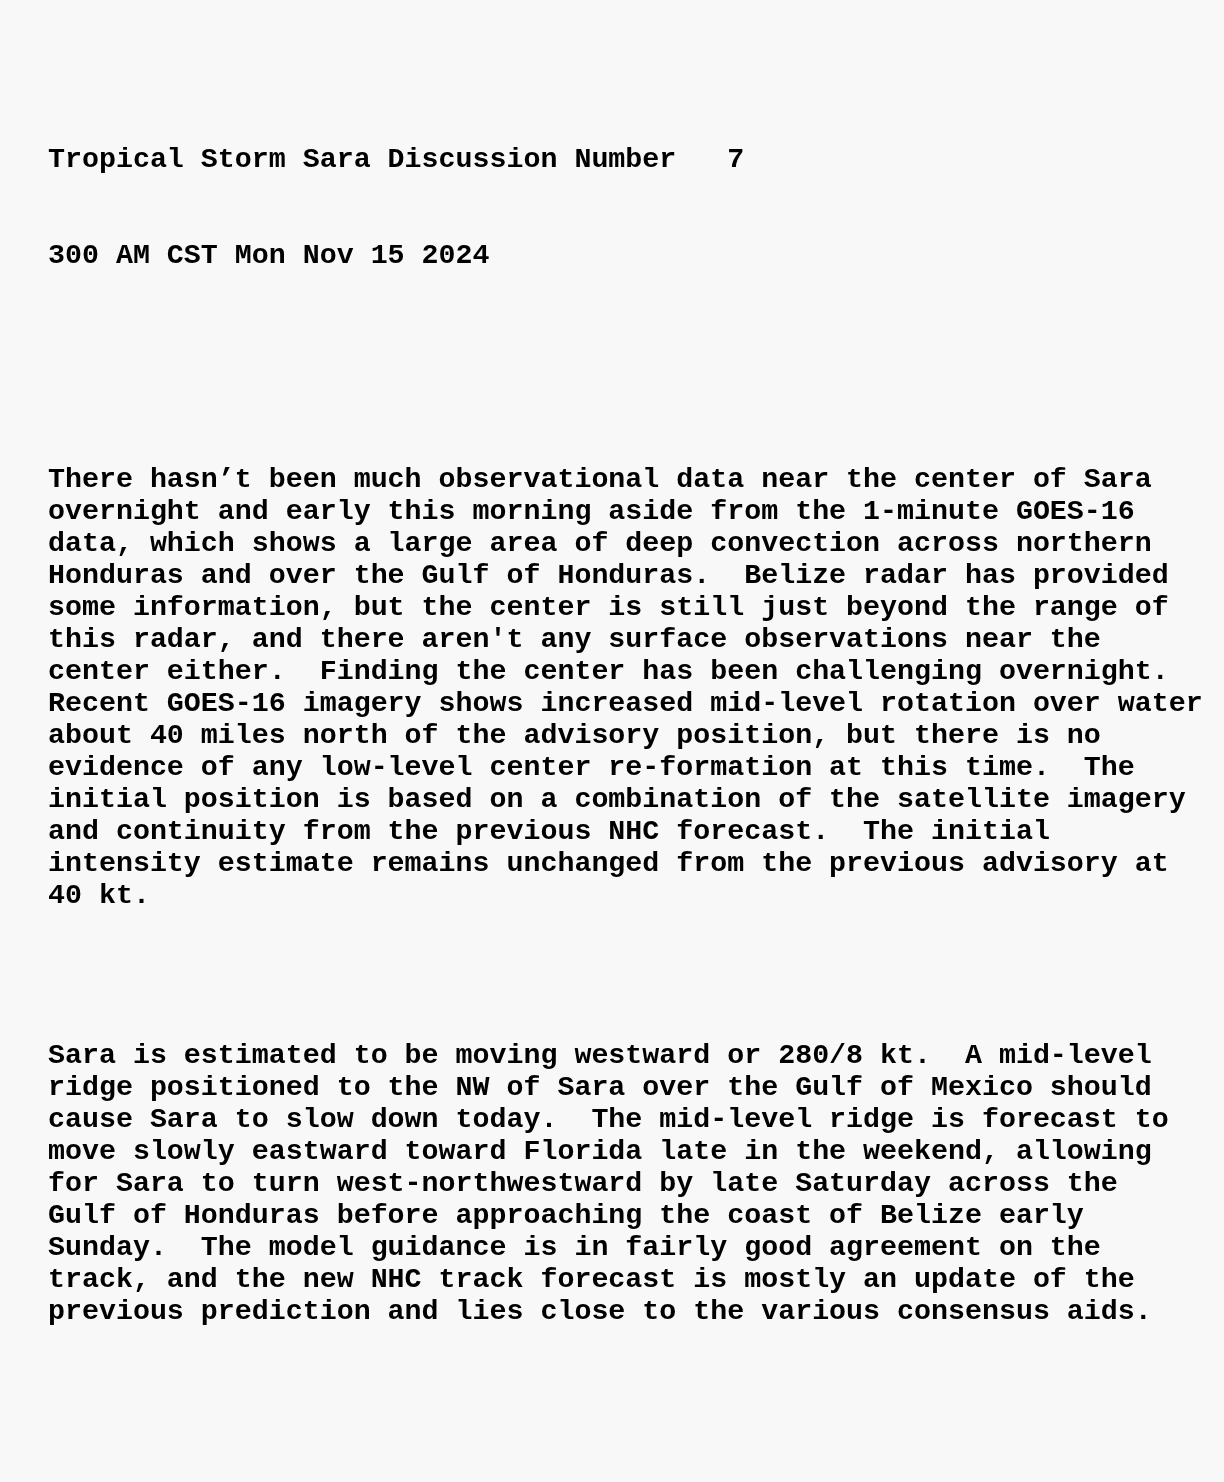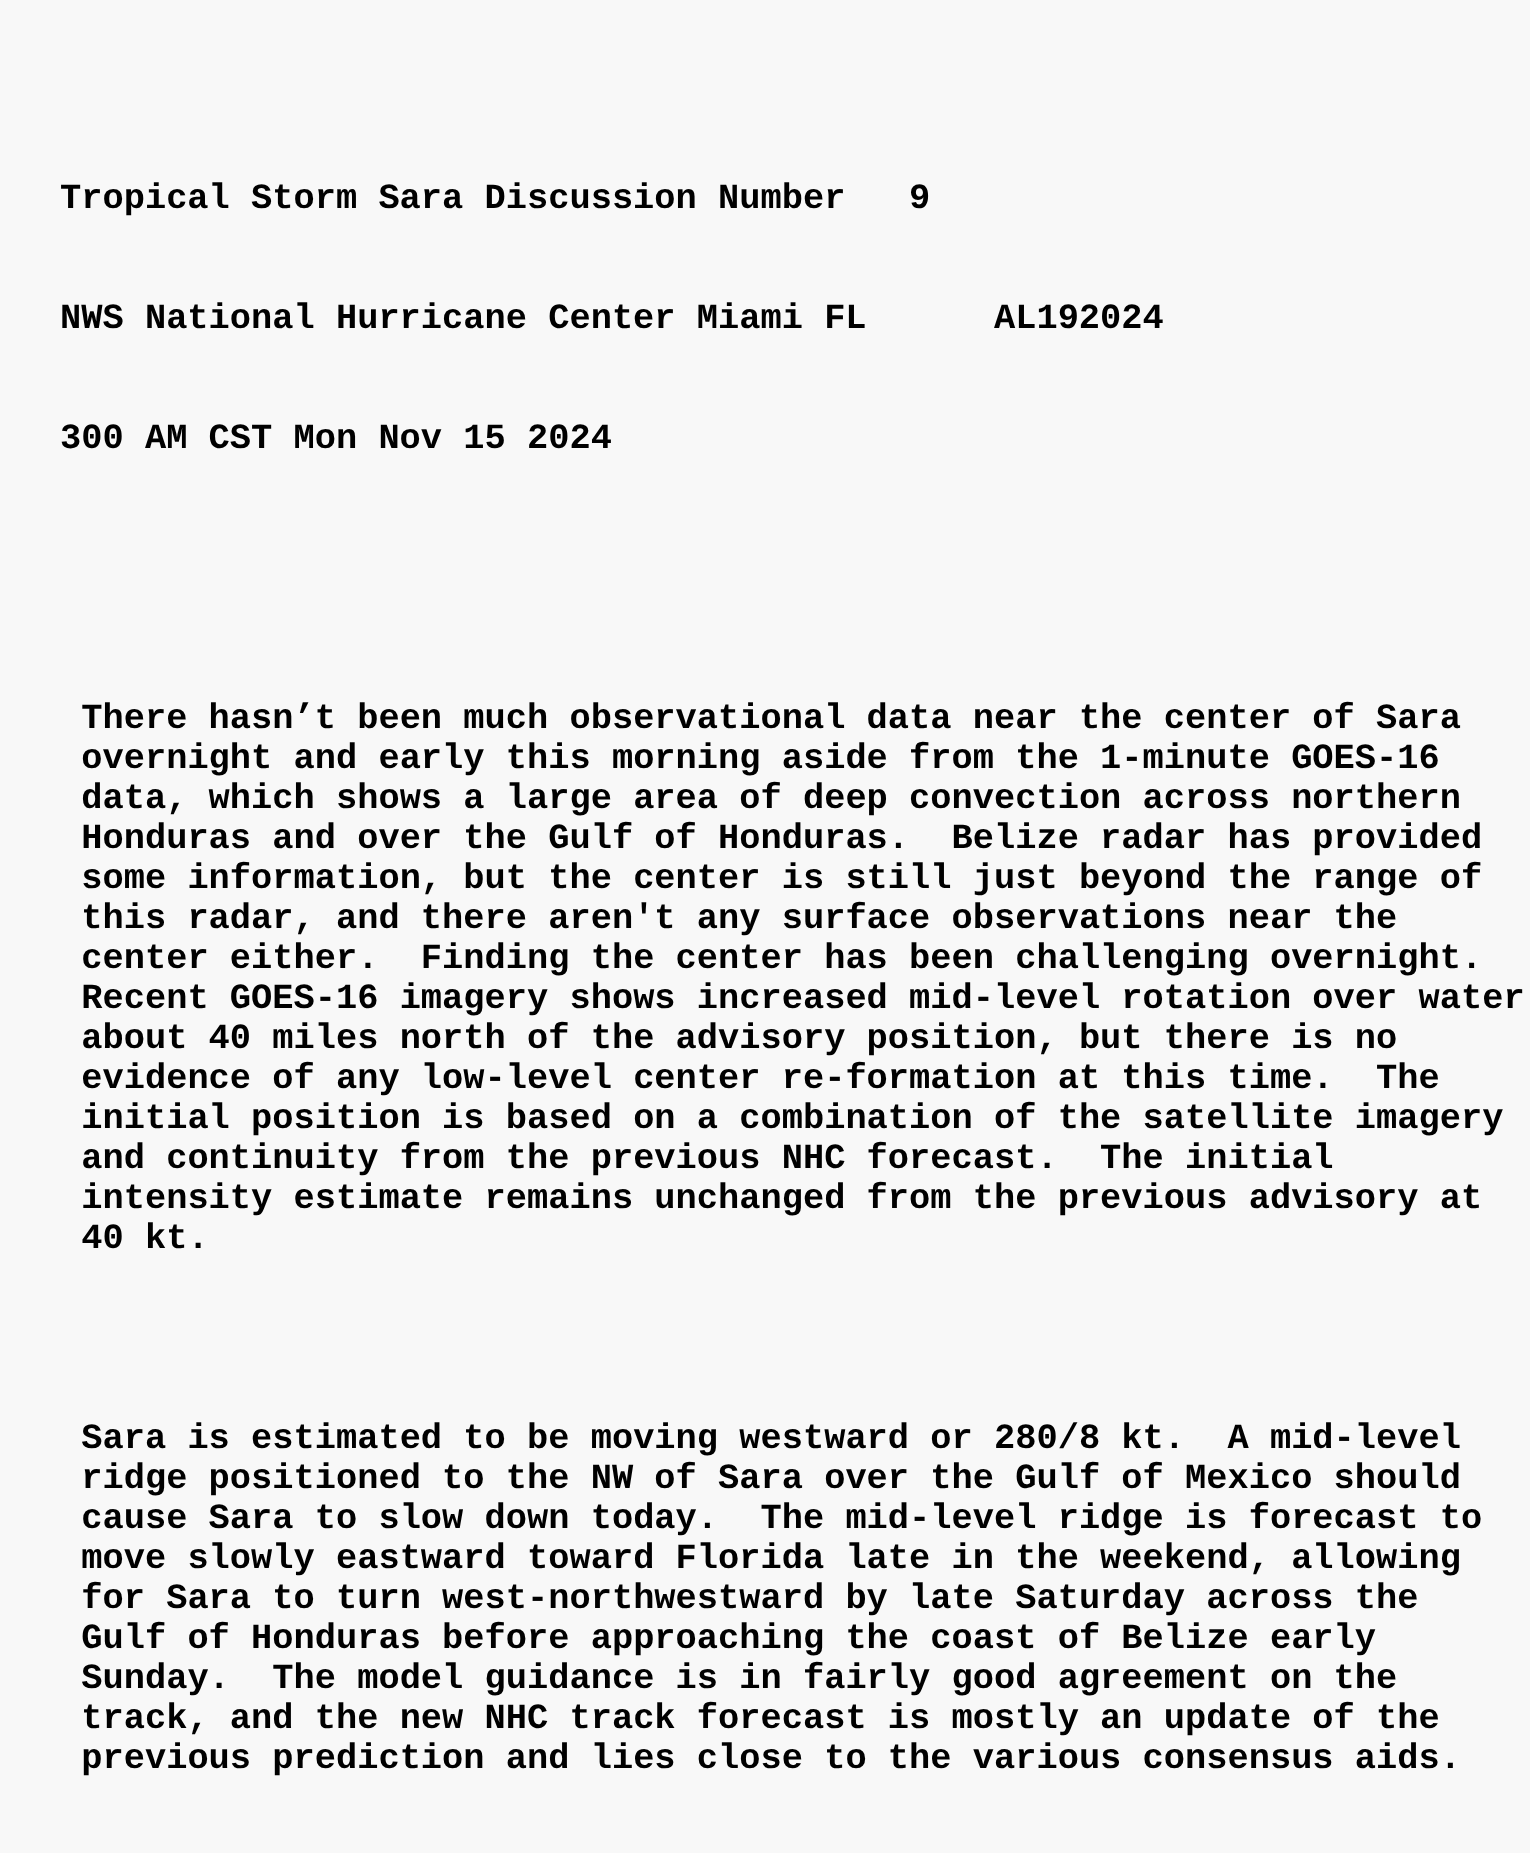--- a/index.html
+++ b/index.html
@@ -21,31 +21,30 @@
     font-weight: 700;
     font-size: 28.3px;
     line-height: 32px;
     color: #000000;
     white-space: pre;
   }
   .header-line {
     white-space: pre;
   }
   .para {
-    margin: 32px 0 0 17px;
+    margin: 32px 0 0 0;
     white-space: pre;
   }
 </style>
 </head>
 <body>
 
 <div class="doc">
   <div class="header">
-    <div class="header-line">Tropical Storm Sara Discussion Number   9</div>
-    <div class="header-line">NWS National Hurricane Center Miami FL      AL192024</div>
+    <div class="header-line">Tropical Storm Sara Discussion Number   7</div>
     <div class="header-line">300 AM CST Mon Nov 15 2024</div>
   </div>
 
   <div class="para">There hasn’t been much observational data near the center of Sara
 overnight and early this morning aside from the 1-minute GOES-16
 data, which shows a large area of deep convection across northern
 Honduras and over the Gulf of Honduras.  Belize radar has provided
 some information, but the center is still just beyond the range of
 this radar, and there aren't any surface observations near the
 center either.  Finding the center has been challenging overnight.

